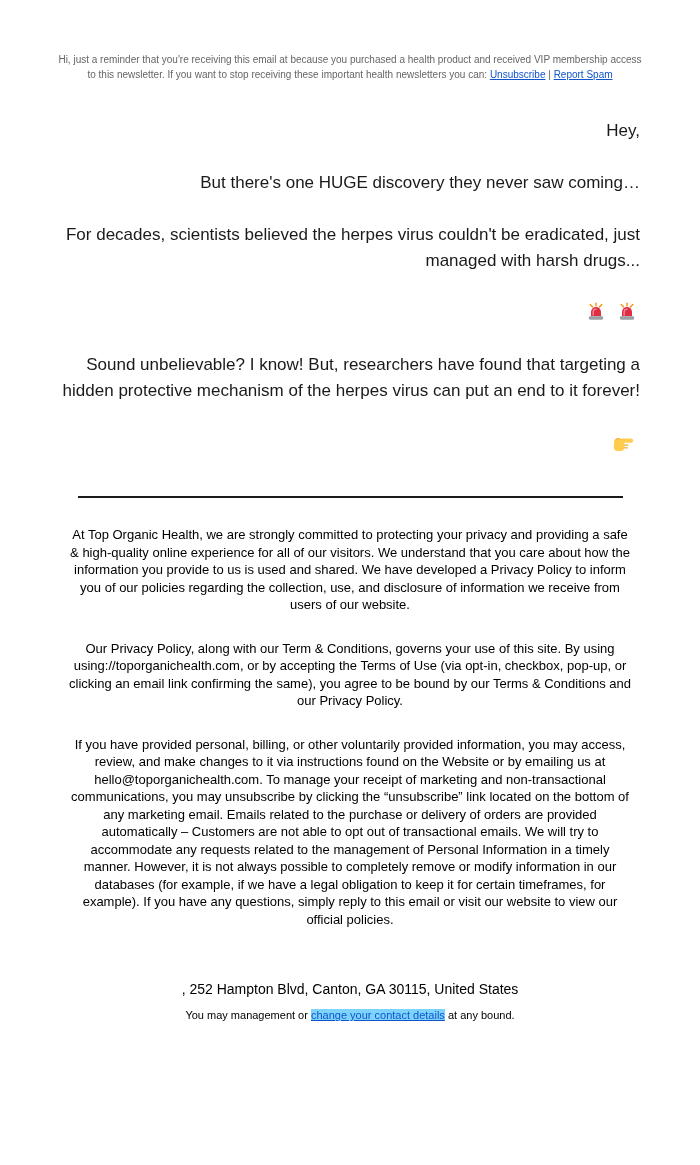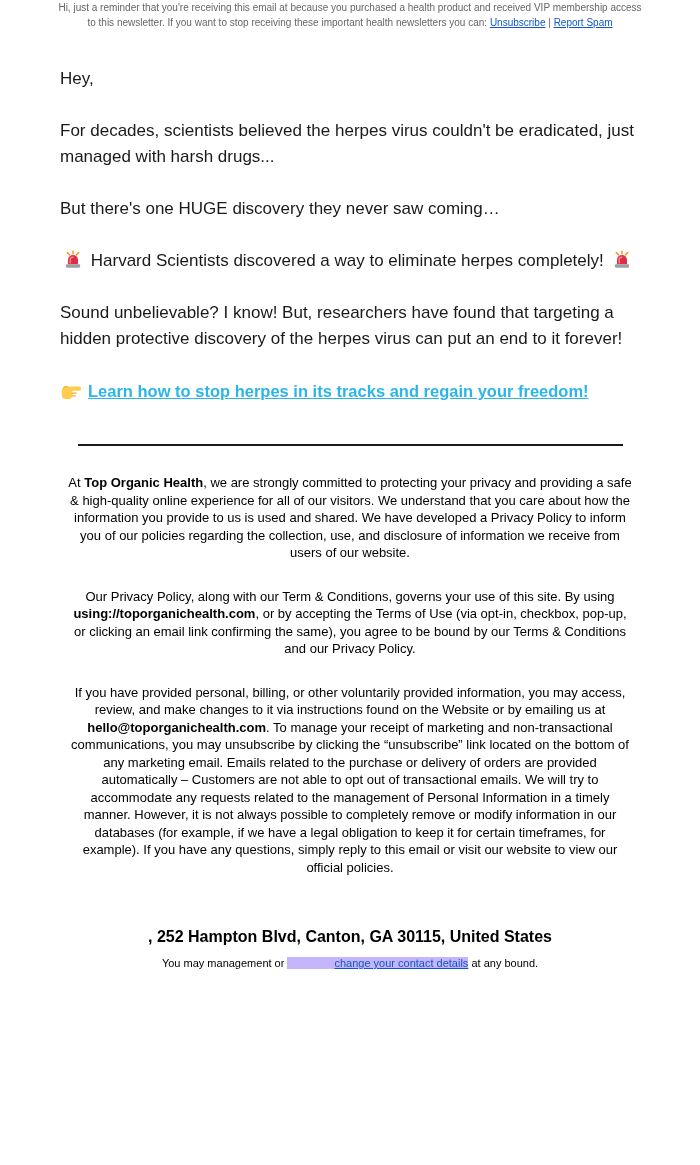--- a/index.html
+++ b/index.html
@@ -12,39 +12,41 @@
     min-height: 1165px;
     margin: 0 auto;
     background: #ffffff;
     font-family: "Liberation Sans", "DejaVu Sans", sans-serif;
     color: #111111;
     box-sizing: border-box;
     padding-bottom: 30px;
   }
   
   .preheader {
+    padding-top: 52px;
     max-width: 588px;
     margin: 0 auto;
     text-align: center;
     font-size: 10px;
     line-height: 15px;
     color: #666666;
   }
   .preheader a {
     color: #1155cc;
     text-decoration: underline;
     cursor: pointer;
   }
   
   .content {
     width: 580px;
     margin: 36px auto 12px auto;
     font-size: 17px;
     line-height: 26px;
     color: #1a1a1a;
+    text-align: right;
   }
   .para {
     margin: 0 0 26px 0;
   }
   .icon {
     display: inline-block;
     vertical-align: -4px;
     line-height: 0;
   }
   .icon.siren { margin: 0 3px; }
@@ -75,85 +77,82 @@
     width: 565px;
     margin: 0 auto;
     text-align: center;
     font-size: 13px;
     line-height: 17.5px;
     color: #000000;
   }
   .fpara {
     margin: 0 0 26px 0;
   }
-  .fpara strong { font-weight: bold; }
+  .fpara strong { font-weight: normal; }
   .address {
     margin: 54px 0 0 0;
-    font-size: 16px;
+    font-size: 14px;
     line-height: 14px;
-    font-weight: bold;
   }
   .unsub-line {
     margin: 12px 0 0 0;
     font-size: 11px;
     line-height: 14px;
   }
   .change-link {
     color: #1155cc;
-    background: #c4b5fd;
+    background: #7dd3fc;
     cursor: pointer;
-    padding-left: 47px;
   }
 </style>
 </head>
 <body>
 
 <div class="page">
 
   <header class="preheader">
     <span>Hi, just a reminder that you're receiving this email at because you purchased a health product and received VIP membership access to this newsletter. If you want to stop receiving these important health newsletters you can: </span><a href="#">Unsubscribe</a><span> | </span><a href="#">Report Spam</a>
   </header>
 
   <main class="content">
     <p class="para">Hey,</p>
 
+    <p class="para">But there's one HUGE discovery they never saw coming…</p>
+
     <p class="para">For decades, scientists believed the herpes virus couldn't be eradicated, just managed with harsh drugs...</p>
-
-    <p class="para">But there's one HUGE discovery they never saw coming…</p>
 
     <p class="para">
       <span class="icon siren"><svg width="20" height="20" viewBox="0 0 24 24" aria-hidden="true">
             <path d="M5 3 L8 6" stroke="#f4900c" stroke-width="1.6" stroke-linecap="round" fill="none"></path>
             <path d="M19 3 L16 6" stroke="#f4900c" stroke-width="1.6" stroke-linecap="round" fill="none"></path>
             <path d="M12 1.5 L12 4.5" stroke="#f4900c" stroke-width="1.6" stroke-linecap="round" fill="none"></path>
             <path d="M12 6 a6 6 0 0 1 6 6 v5 H6 v-5 a6 6 0 0 1 6 -6 z" fill="#dd2e44"></path>
             <path d="M12 8.6 a3.4 3.4 0 0 0 -3.4 3.4 v3.6" stroke="#ff8a9b" stroke-width="1.5" fill="none" stroke-linecap="round"></path>
             <rect x="3.5" y="17" width="17" height="4.2" rx="1.3" fill="#9aa0a6"></rect>
           </svg></span>
-      <span>Harvard Scientists discovered a way to eliminate herpes completely!</span>
       <span class="icon siren"><svg width="20" height="20" viewBox="0 0 24 24" aria-hidden="true">
             <path d="M5 3 L8 6" stroke="#f4900c" stroke-width="1.6" stroke-linecap="round" fill="none"></path>
             <path d="M19 3 L16 6" stroke="#f4900c" stroke-width="1.6" stroke-linecap="round" fill="none"></path>
             <path d="M12 1.5 L12 4.5" stroke="#f4900c" stroke-width="1.6" stroke-linecap="round" fill="none"></path>
             <path d="M12 6 a6 6 0 0 1 6 6 v5 H6 v-5 a6 6 0 0 1 6 -6 z" fill="#dd2e44"></path>
             <path d="M12 8.6 a3.4 3.4 0 0 0 -3.4 3.4 v3.6" stroke="#ff8a9b" stroke-width="1.5" fill="none" stroke-linecap="round"></path>
             <rect x="3.5" y="17" width="17" height="4.2" rx="1.3" fill="#9aa0a6"></rect>
           </svg></span>
     </p>
 
-    <p class="para">Sound unbelievable? I know! But, researchers have found that targeting a hidden protective discovery of the herpes virus can put an end to it forever!</p>
+    <p class="para">Sound unbelievable? I know! But, researchers have found that targeting a hidden protective mechanism of the herpes virus can put an end to it forever!</p>
 
 
     <p class="cta-line">
       <span class="icon pointer"><svg width="22" height="22" viewBox="0 0 24 24" aria-hidden="true">
             <rect x="8.5" y="7.2" width="14.5" height="4.6" rx="2.3" fill="#ffcc4d"></rect>
             <rect x="2" y="7.6" width="11.5" height="13" rx="4" fill="#ffcc4d"></rect>
             <path d="M13.5 14.2 h4 M13.5 17.2 h3.2" stroke="#eeab2e" stroke-width="1.4" stroke-linecap="round" fill="none"></path>
             <path d="M4 8.5 q2.5 -2.5 5 -0.5" stroke="#eeab2e" stroke-width="1.2" stroke-linecap="round" fill="none"></path>
-          </svg></span><a href="#" class="cta-link">Learn how to stop herpes in its tracks and regain your freedom!</a>
+          </svg></span>
     </p>
 
   </main>
 
   <hr class="divider">
 
   <footer class="footer">
     <p class="fpara"><span>At </span><strong>Top Organic Health</strong><span>, we are strongly committed to protecting your privacy and providing a safe &amp; high-quality online experience for all of our visitors. We understand that you care about how the information you provide to us is used and shared. We have developed a Privacy Policy to inform you of our policies regarding the collection, use, and disclosure of information we receive from users of our website.</span></p>
 
     <p class="fpara"><span>Our Privacy Policy, along with our Term &amp; Conditions, governs your use of this site. By using </span><strong>using://toporganichealth.com</strong><span>, or by accepting the Terms of Use (via opt-in, checkbox, pop-up, or clicking an email link confirming the same), you agree to be bound by our Terms &amp; Conditions and our Privacy Policy.</span></p>

